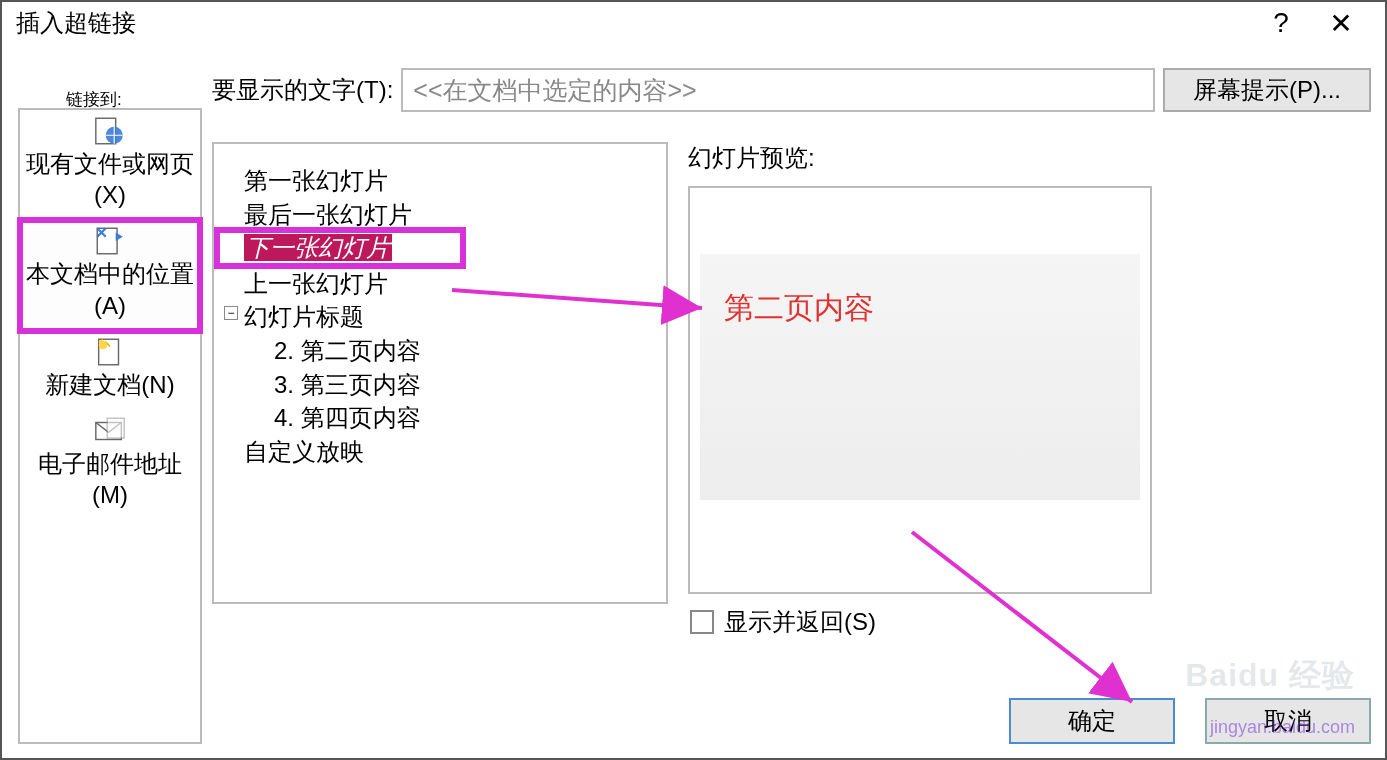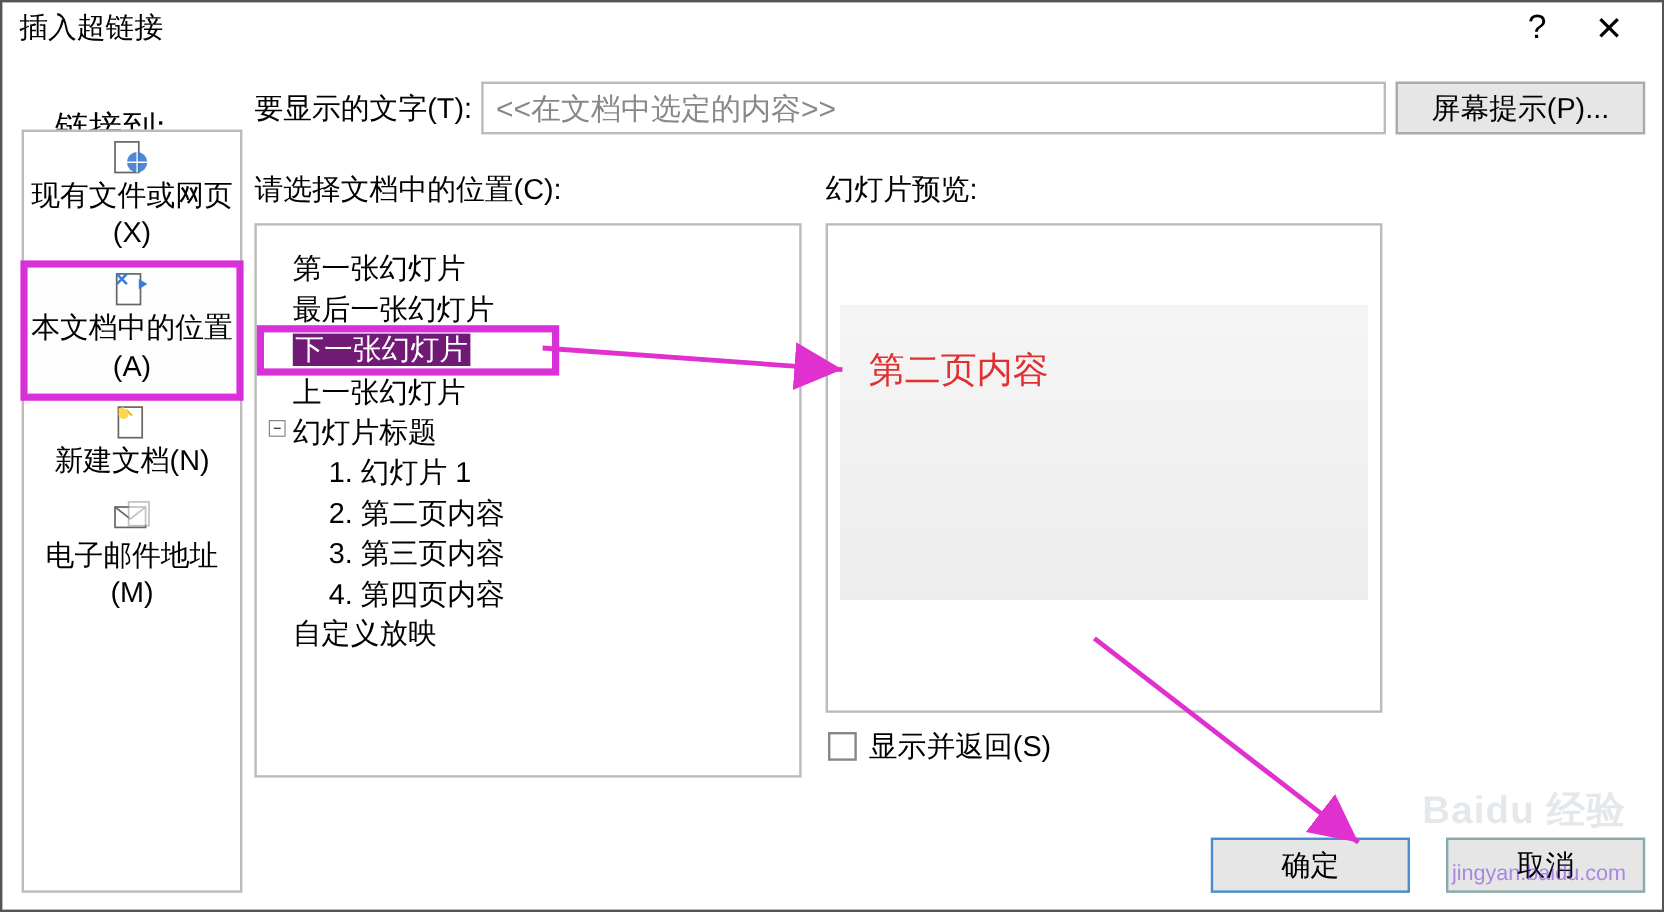--- a/index.html
+++ b/index.html
@@ -4,42 +4,42 @@
 <style>
 * { box-sizing: border-box; margin: 0; padding: 0; font-family: "Microsoft YaHei", "SimSun", sans-serif; }
 body { background: #fff; width: 1387px; height: 760px; overflow: hidden; position: relative; }
 .dialog { width: 1387px; height: 760px; border: 2px solid #555; background: #fff; display: flex; flex-direction: column; position: relative; }
 .titlebar { height: 54px; display: flex; align-items: center; padding: 0 14px; font-size: 24px; }
 .titlebar .title { flex: 1; }
 .titlebar .help { width: 60px; text-align: center; font-size: 28px; cursor: default; }
 .titlebar .close { width: 60px; text-align: center; font-size: 28px; cursor: default; }
 .body { flex: 1; padding: 24px 14px 14px 14px; display: flex; position: relative; }
 
-.linkto-label { position: absolute; left: 44px; top: 86px; font-size: 28px; }
+.linkto-label { position: absolute; left: 64px; top: 86px; font-size: 17px; }
 
 .sidebar { width: 184px; margin-top: -12px; margin-left: 2px; border: 2px solid #bbb; background: #fff; display: flex; flex-direction: column; align-items: stretch; height: 636px; }
 .sidebar-item { padding: 6px 4px 10px 4px; display: flex; flex-direction: column; align-items: center; text-align: center; font-size: 24px; line-height: 1.3; gap: 2px; }
 .sidebar-item .icon { width: 34px; height: 30px; display: flex; align-items: center; justify-content: center; }
 .sidebar-item.selected { outline: 6px solid #d931d9; outline-offset: -3px; background: #fdfdfd; }
 .sidebar-item.selected .label { }
 .sidebar-item.first { }
 
 .right { flex: 1; margin-left: 10px; display: flex; flex-direction: column; position: relative; }
 .text-row { display: flex; align-items: center; gap: 8px; margin-bottom: 30px; }
 .text-row .lbl { font-size: 24px; }
 .display-text { flex: 1; height: 44px; border: 2px solid #bbb; padding: 4px 10px; font-size: 25px; color: #888; background: #fff; display: flex; align-items: center; }
 .screentip-btn { width: 208px; height: 44px; border: 2px solid #aaa; background: #e6e6e6; font-size: 24px; display: flex; align-items: center; justify-content: center; }
 
 .mid { display: flex; gap: 20px; flex: 1; }
 .col { display: flex; flex-direction: column; }
 .col-label { font-size: 24px; margin-bottom: 12px; }
 .tree-box { width: 456px; height: 462px; border: 2px solid #bbb; padding: 20px 4px; font-size: 24px; line-height: 1.4; }
 .tree-item { padding: 0 4px 0 26px; white-space: nowrap; position: relative; }
 .tree-item.l3 { padding-left: 56px; }
-.tree-item.selected span.txt { background: #701a75; color: #fff; padding: 0 2px; }
+.tree-item.selected span.txt { background: #be185d; color: #fff; padding: 0 2px; font-style: italic; }
 .tree-item.hot { outline: 6px solid #d931d9; outline-offset: -2px; width: 244px; margin-bottom: 2px; }
 .tree-item .expander { position: absolute; left: 6px; top: 6px; width: 14px; height: 14px; border: 1px solid #888; background: #fff; font-size: 12px; line-height: 12px; text-align: center; }
 
 .preview-box { width: 464px; height: 408px; border: 2px solid #bbb; padding: 10px; position: relative; background: #fff; }
 .preview-thumb { position: absolute; left: 10px; top: 66px; width: 440px; height: 246px; background: linear-gradient(#f5f5f5, #ededed); }
 
 .annot { position: absolute; font-size: 30px; color: #e03030; }
 
 .checkbox-row { display: flex; align-items: center; gap: 10px; font-size: 24px; margin-top: 12px; margin-left: 2px; }
 .checkbox { width: 24px; height: 24px; border: 2px solid #888; background: #fff; }
@@ -115,28 +115,26 @@
 
     <div class="right">
       <div class="text-row">
         <span class="lbl">要显示的文字(T):</span>
         <div class="display-text">&lt;&lt;在文档中选定的内容&gt;&gt;</div>
         <div class="screentip-btn">屏幕提示(P)...</div>
       </div>
 
       <div class="mid">
         <div class="col">
-          <div class="col-label">请选择文档中的位置(C):</div>
           <div class="tree-box">
             <div class="tree-item"><span class="txt">第一张幻灯片</span></div>
             <div class="tree-item"><span class="txt">最后一张幻灯片</span></div>
             <div class="tree-item selected hot"><span class="txt">下一张幻灯片</span></div>
             <div class="tree-item"><span class="txt">上一张幻灯片</span></div>
             <div class="tree-item"><span class="expander">−</span><span class="txt">幻灯片标题</span></div>
-            <div class="tree-item l3"><span class="txt">1. 幻灯片 1</span></div>
             <div class="tree-item l3"><span class="txt">2. 第二页内容</span></div>
             <div class="tree-item l3"><span class="txt">3. 第三页内容</span></div>
             <div class="tree-item l3"><span class="txt">4. 第四页内容</span></div>
             <div class="tree-item"><span class="txt">自定义放映</span></div>
           </div>
         </div>
 
         <div class="col">
           <div class="col-label">幻灯片预览:</div>
           <div class="preview-box">

